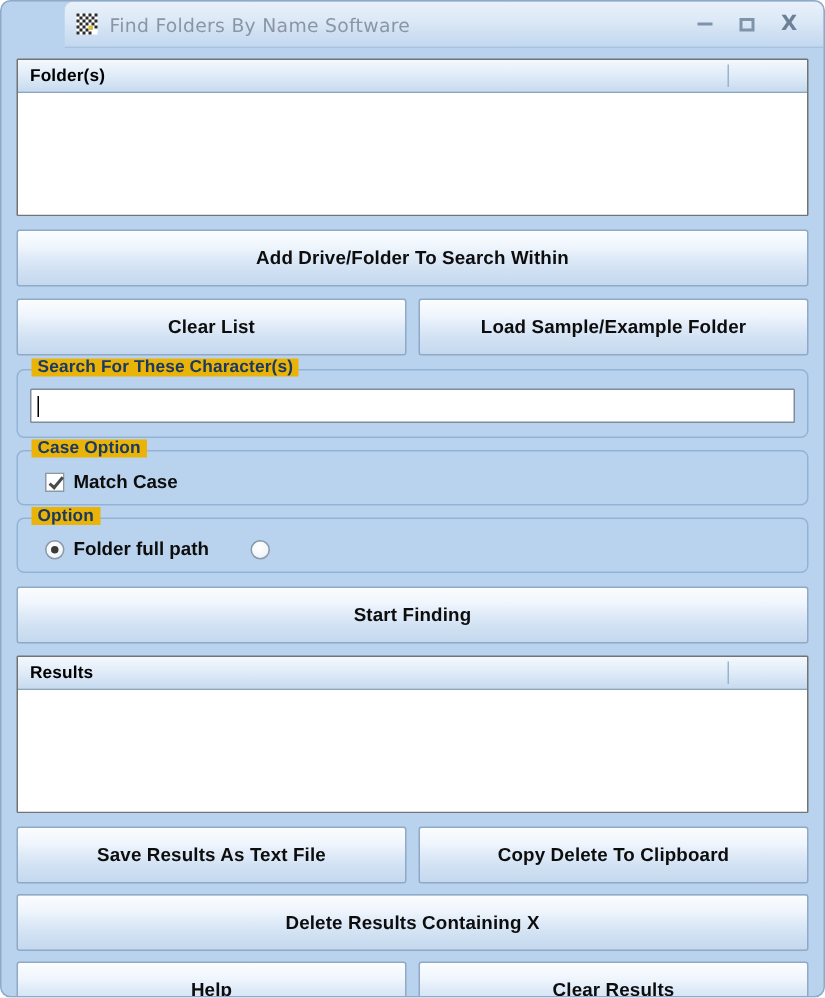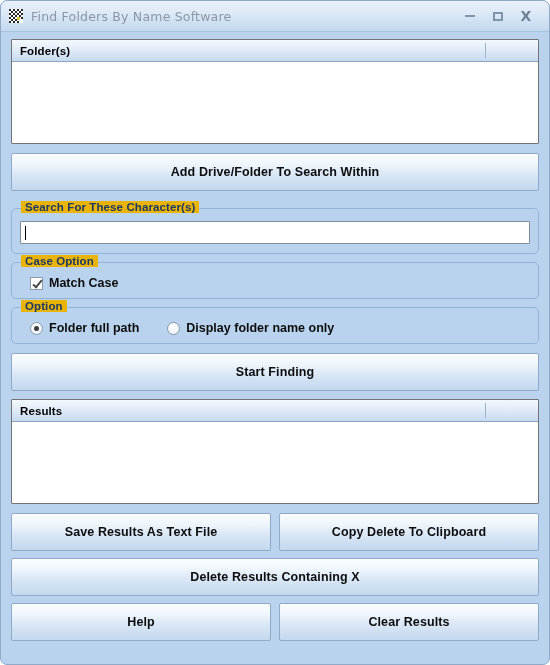--- a/index.html
+++ b/index.html
@@ -13,20 +13,21 @@
 
   #app-window {
     position: relative;
     width: 550px;
     height: 665px;
     box-sizing: border-box;
     background: #b9d3ee;
     border: 1px solid #8fa9c6;
     border-radius: 7px;
     overflow: hidden;
+    padding-left: 42px;
   }
 
   
   .titlebar {
     position: relative;
     height: 31px;
     box-sizing: border-box;
     background: linear-gradient(to bottom, #e9f1fa 0%, #dbe8f6 45%, #cfe0f3 70%, #c3d8ef 100%);
     border-bottom: 1px solid #a9c3de;
     border-top-left-radius: 6px;
@@ -316,20 +317,24 @@
       </div>
       <div class="list-body"></div>
     </div>
 
     <div class="gap9"></div>
 
     <div class="btn">Add Drive/Folder To Search Within</div>
 
     <div class="gap8"></div>
 
+    <div class="btn-row">
+      <div class="btn">Clear List</div>
+      <div class="btn">Load Sample/Example Folder</div>
+    </div>
 
     <div class="gap9"></div>
 
     <div class="groupbox" style="height:46px; padding-top:12px;">
       <span class="group-title">Search For These Character(s)</span>
       <div class="text-input" placeholder="">
         <span class="caret"></span>
         <span class="input-value"></span>
       </div>
     </div>
@@ -350,21 +355,20 @@
 
     <div class="groupbox" style="height:37px; padding-top:10px;">
       <span class="group-title">Option</span>
       <div class="opt-row" style="height:20px; padding-left:10px;">
         <span class="radio-item">
           <span class="radio selected"></span>
           <span class="opt-label">Folder full path</span>
         </span>
         <span class="radio-item">
           <span class="radio"></span>
-          <span class="opt-label">Display folder name only</span>
         </span>
       </div>
     </div>
 
     <div class="gap9"></div>
 
     <div class="btn">Start Finding</div>
 
     <div class="gap8"></div>
 

